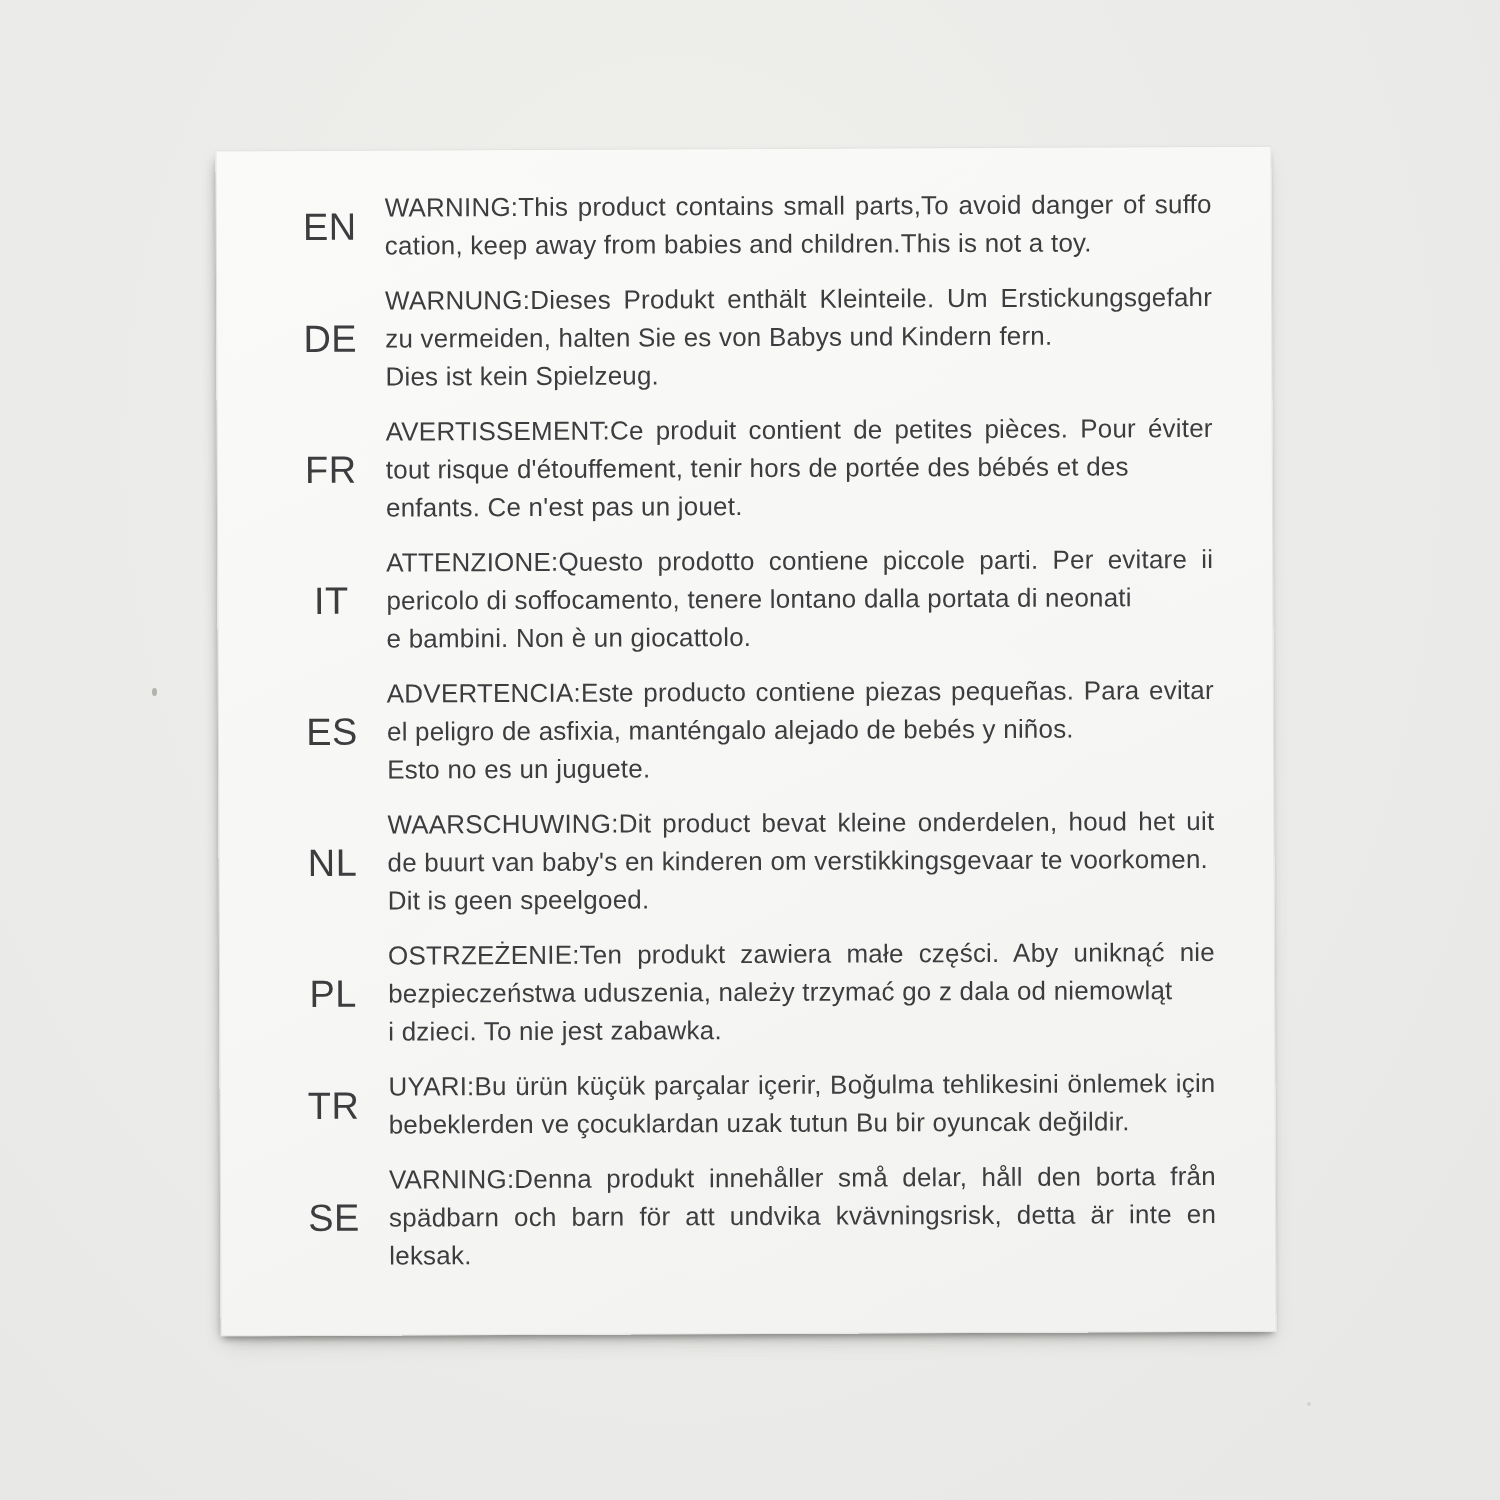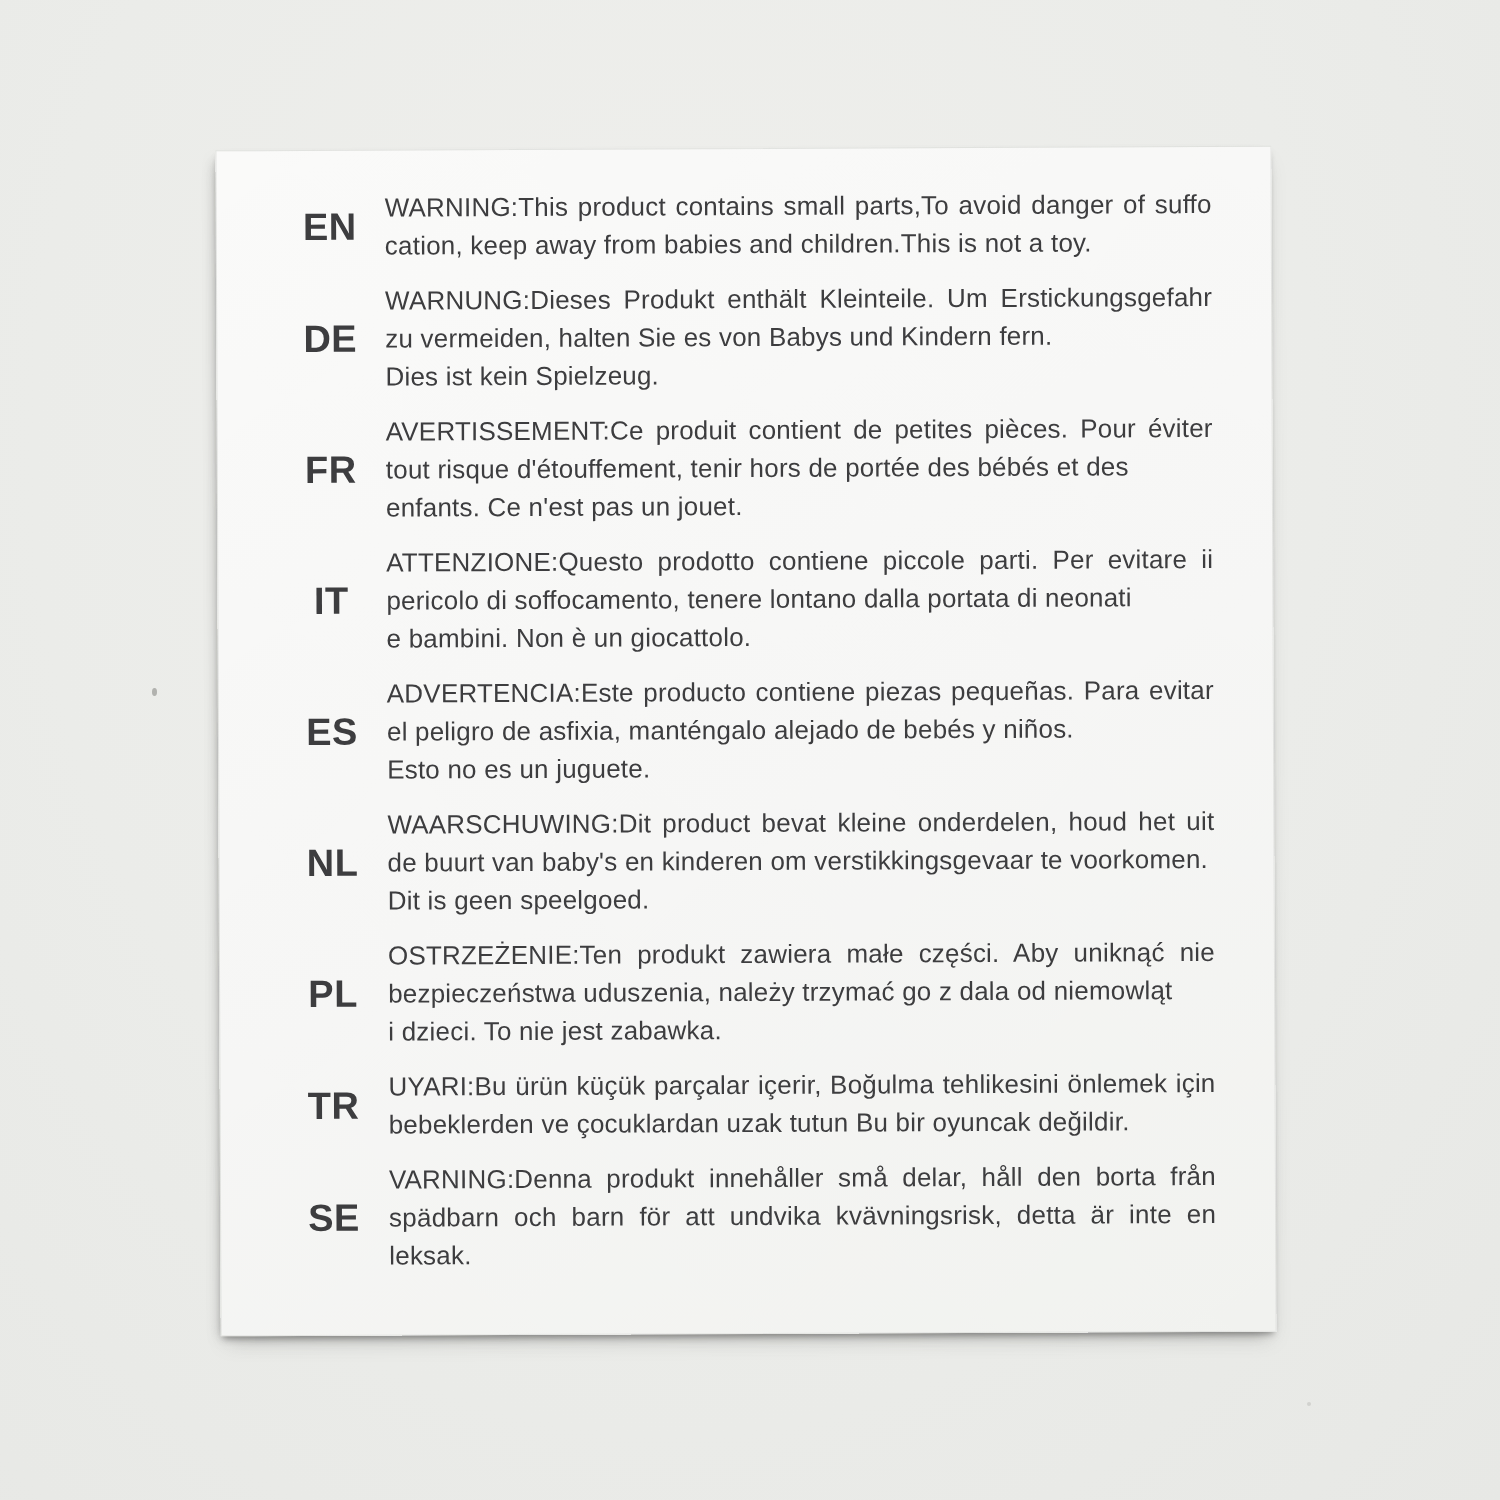--- a/index.html
+++ b/index.html
@@ -50,21 +50,20 @@
   .lang {
     width: 168px;
     min-width: 168px;
     box-sizing: border-box;
     padding-left: 58px;
     display: flex;
     align-items: center;
     justify-content: center;
     font-size: 38px;
     letter-spacing: 0.5px;
-    font-weight: bold;
   }
   .lines {
     flex: 1;
     min-width: 0;
   }
   .line {
     font-size: 26px;
     line-height: 38px;
     letter-spacing: 0.2px;
     text-align: left;

